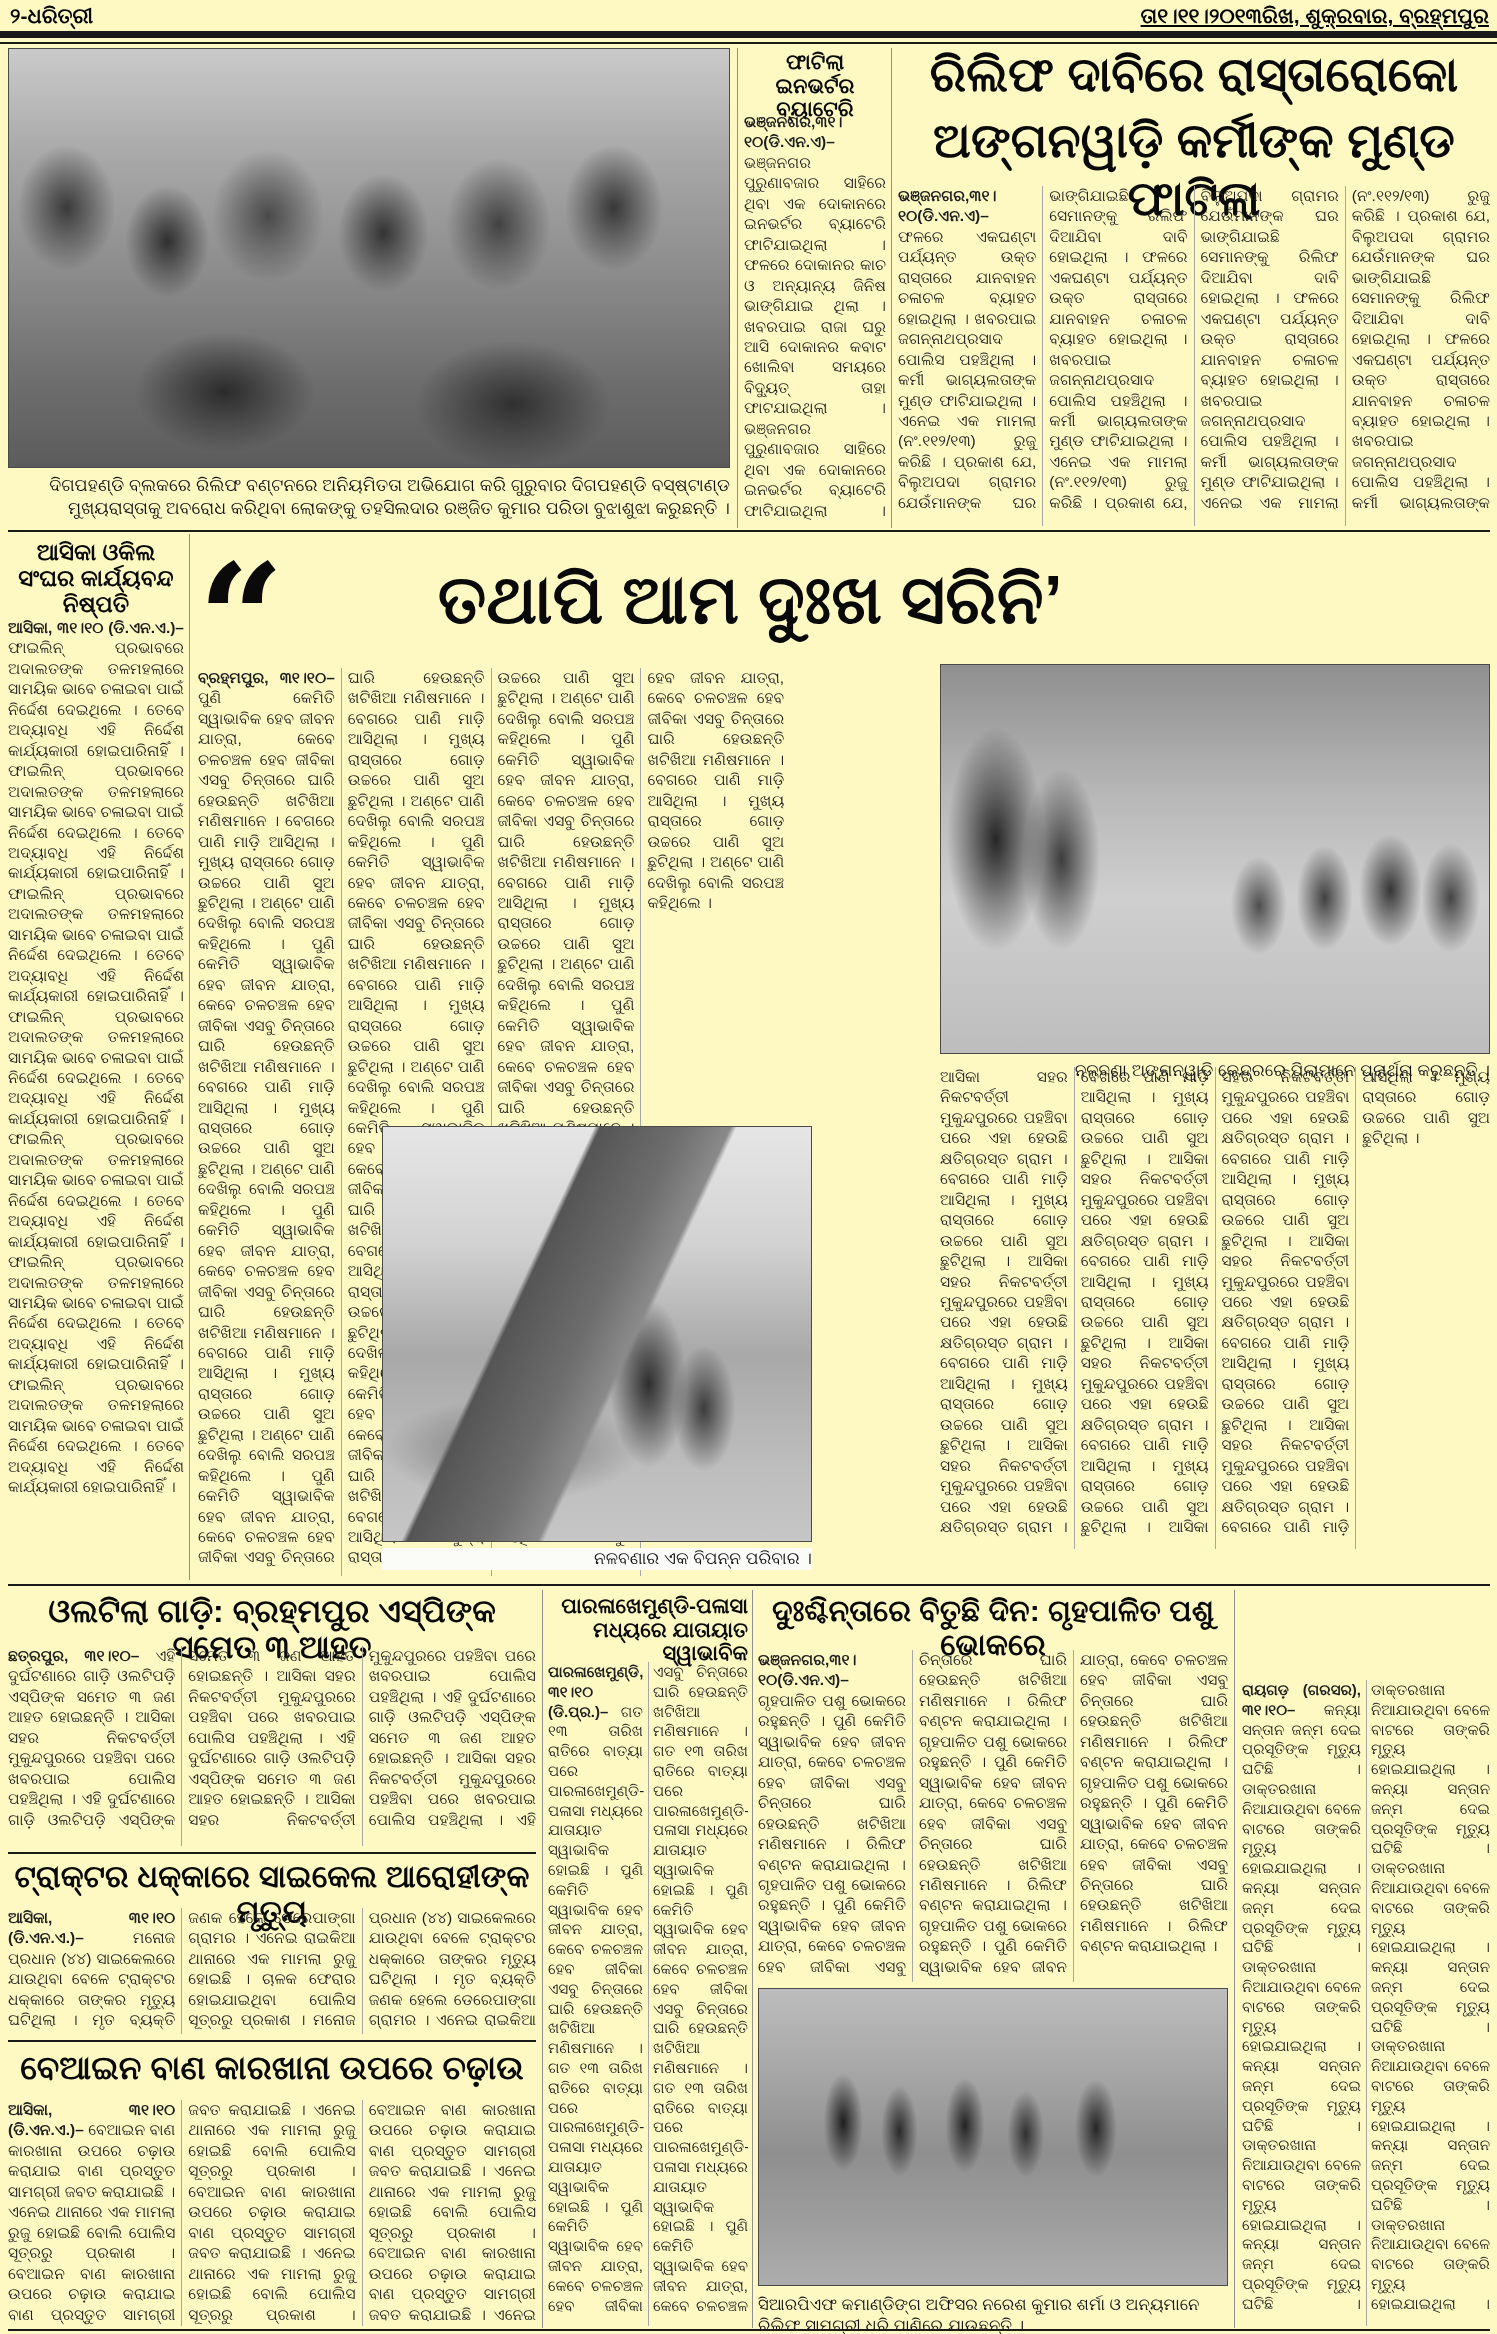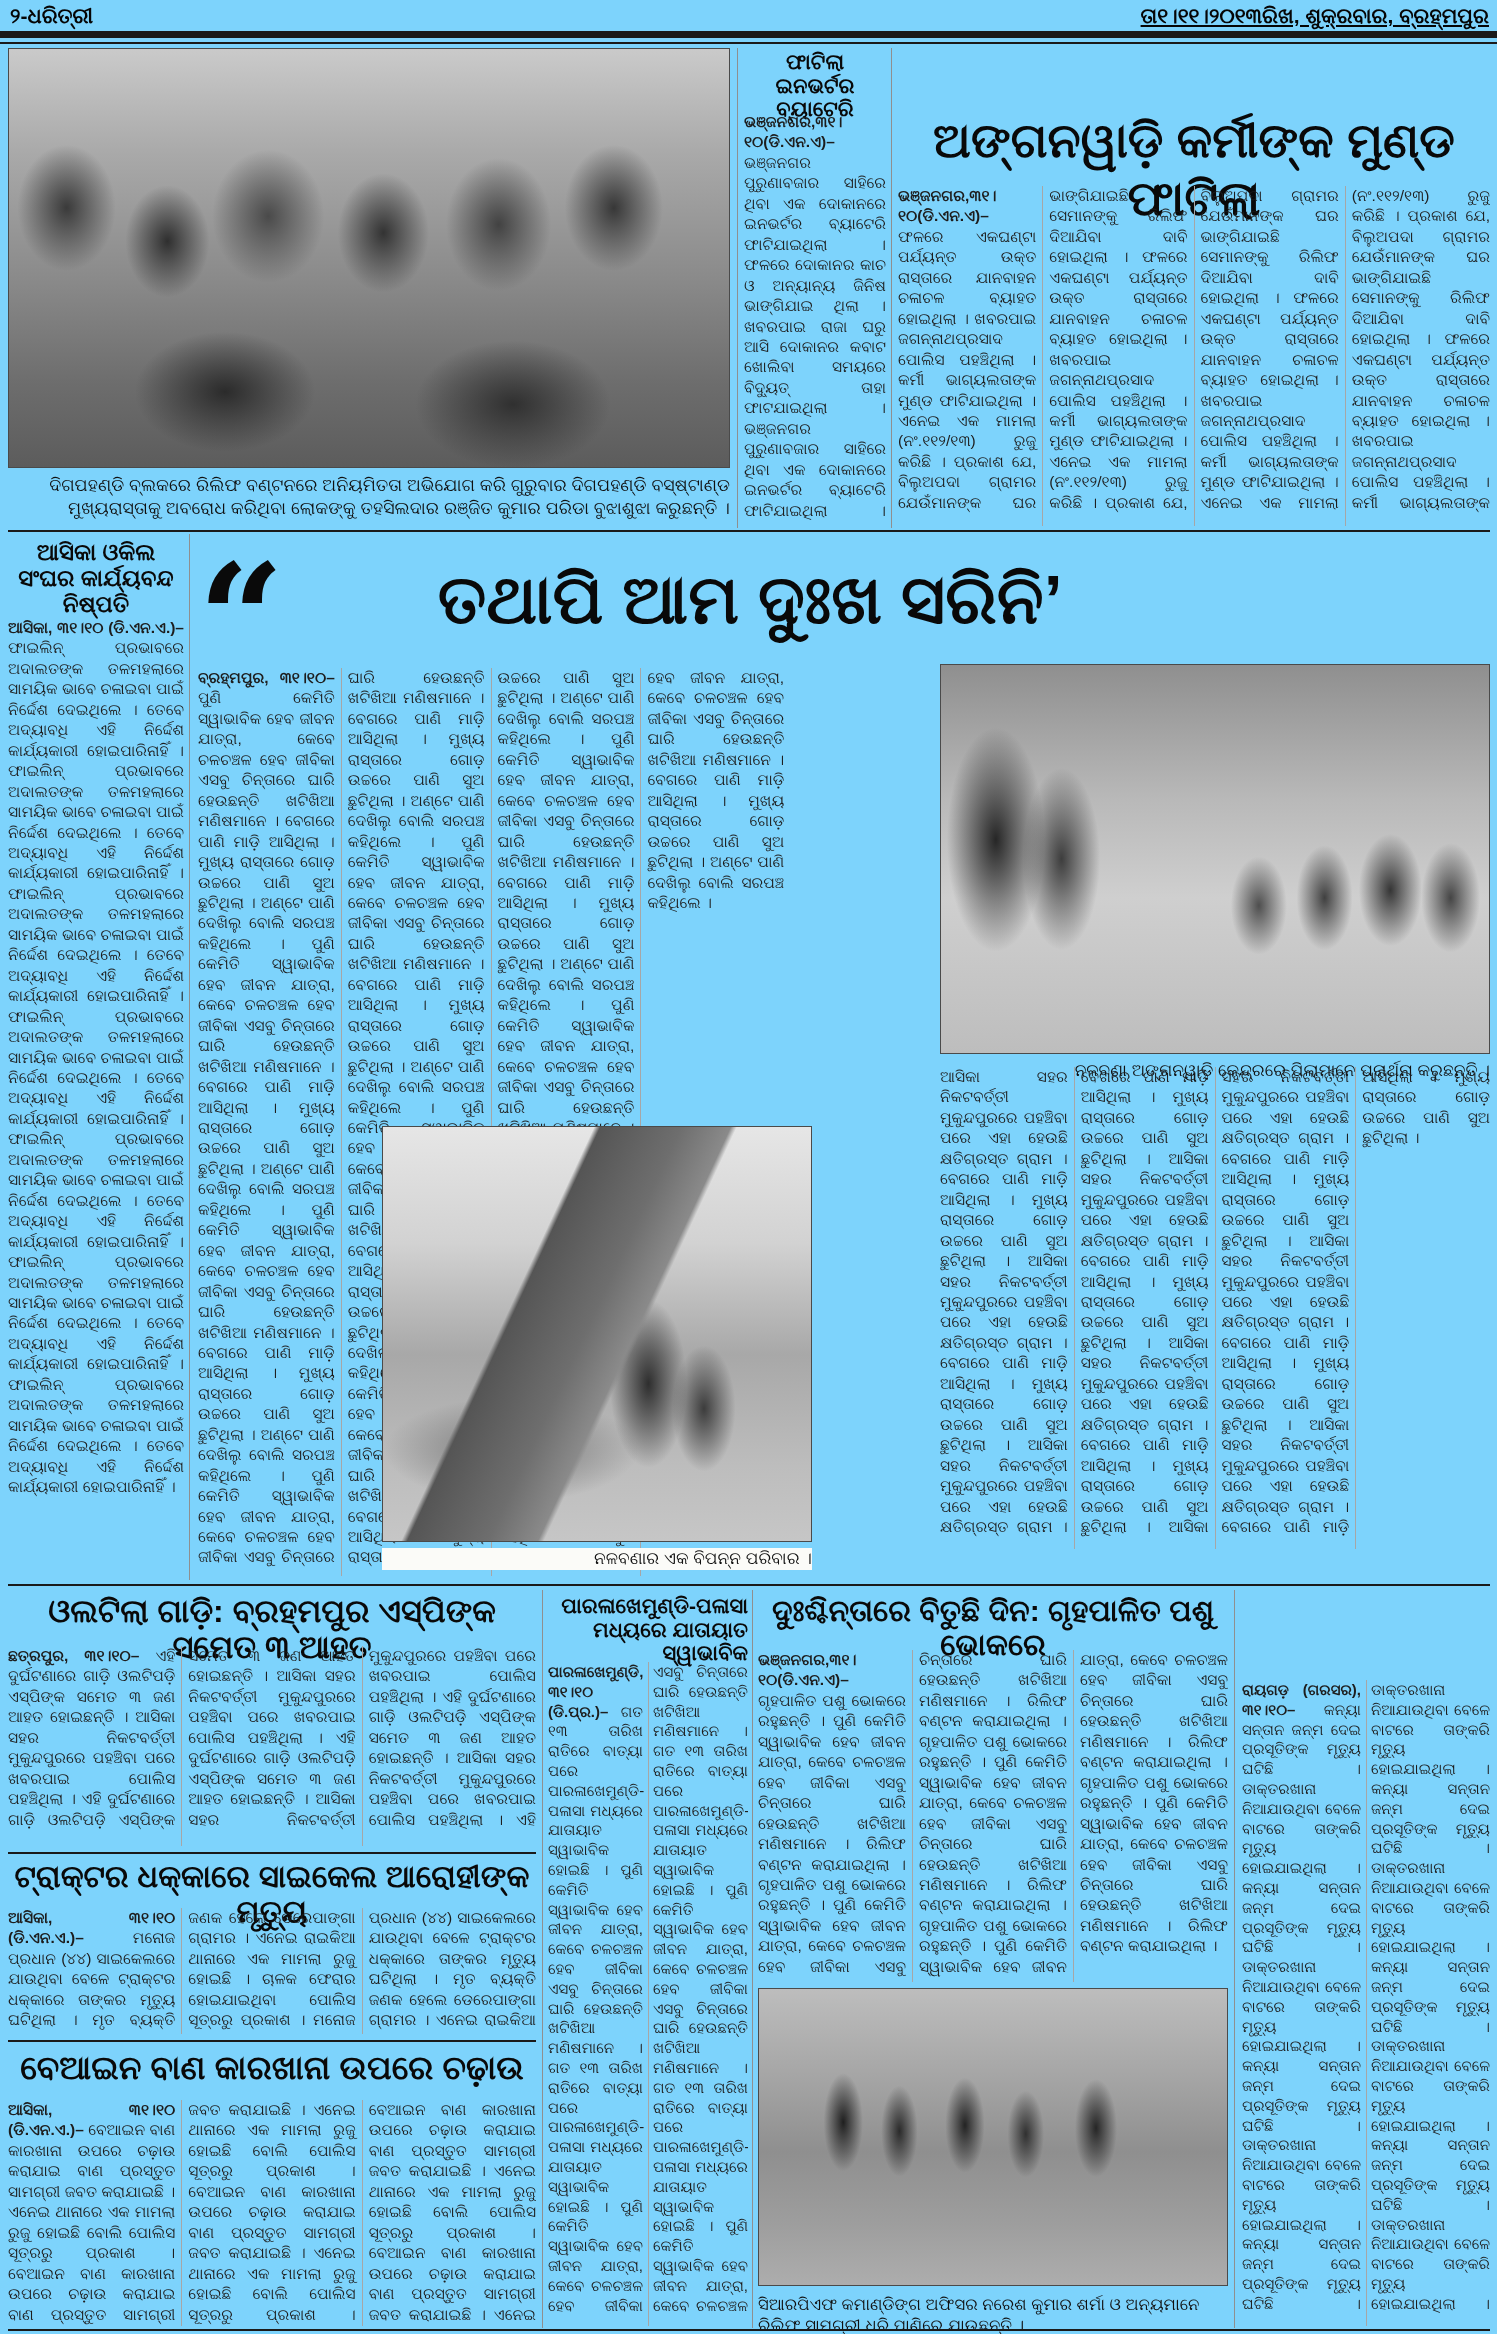--- a/index.html
+++ b/index.html
@@ -1,16 +1,16 @@
 <!DOCTYPE html>
 <html><head>
 <meta charset="utf-8">
 <style>
   html,body{margin:0;padding:0;background:#777;}
-  #page{position:relative;width:1497px;height:2334px;margin:0 auto;background:#7dd3fc;
+  #page{position:relative;width:1497px;height:2334px;margin:0 auto;background:#fef9c3;
         font-family:"Liberation Sans","DejaVu Sans",sans-serif;color:#141414;overflow:hidden;}
   .abs{position:absolute;}
   .hl{font-weight:bold;text-align:center;color:#090909;line-height:1.12;}
   .body-text{text-align:justify;color:#1d1d1d;overflow:hidden;line-height:1.32;}
   .cols{column-gap:13px;column-rule:1px solid #a6a6a6;column-fill:auto;height:100%;}
   .dateline{font-weight:bold;}
   .caption{text-align:right;color:#101010;line-height:1.3;}
   .vrule{width:1px;background:#8f8f8f;}
   .hrule{background:#1a1a1a;}
   .photo{border:1px solid #4a4a4a;box-sizing:border-box;}
@@ -44,20 +44,21 @@
   <div class="abs vrule" style="left:737px;top:48px;height:480px;"></div>
 
   <div class="abs hl" style="left:744px;top:50px;width:142px;font-size:21px;">ଫାଟିଲା ଇନଭର୍ଟର ବ୍ୟାଟେରି</div>
   <div class="abs body-text" style="left:744px;top:112px;width:142px;height:414px;font-size:15.5px;">
     <span class="dateline">ଭଞ୍ଜନଗର,୩୧।୧୦(ଡି.ଏନ.ଏ)–</span>
     <span>ଭଞ୍ଜନଗର ପୁରୁଣାବଜାର ସାହିରେ ଥିବା ଏକ ଦୋକାନରେ ଇନଭର୍ଟର ବ୍ୟାଟେରି ଫାଟିଯାଇଥିଲା । ଫଳରେ ଦୋକାନର କାଚ ଓ ଅନ୍ୟାନ୍ୟ ଜିନିଷ ଭାଙ୍ଗିଯାଇ ଥିଲା । ଖବରପାଇ ରାଜା ଘରୁ ଆସି ଦୋକାନର କବାଟ ଖୋଲିବା ସମୟରେ ବିଦ୍ୟୁତ୍ ତାହା ଫାଟଯାଇଥିଲା । ଭଞ୍ଜନଗର ପୁରୁଣାବଜାର ସାହିରେ ଥିବା ଏକ ଦୋକାନରେ ଇନଭର୍ଟର ବ୍ୟାଟେରି ଫାଟିଯାଇଥିଲା । ଫଳରେ ଦୋକାନର କାଚ ଓ ଅନ୍ୟାନ୍ୟ ଜିନିଷ ଭାଙ୍ଗିଯାଇ ଥିଲା । ଖବରପାଇ ରାଜା ଘରୁ ଆସି ଦୋକାନର କବାଟ ଖୋଲିବା ସମୟରେ ବିଦ୍ୟୁତ୍ ତାହା ଫାଟଯାଇଥିଲା ।</span>
   </div>
 
   <div class="abs vrule" style="left:891px;top:48px;height:480px;"></div>
 
+  <div class="abs hl" style="left:898px;top:46px;width:592px;font-size:48px;line-height:1.2;">ରିଲିଫ ଦାବିରେ ରାସ୍ତାରୋକୋ</div>
   <div class="abs hl" style="left:898px;top:112px;width:592px;font-size:48px;line-height:1.2;">ଅଙ୍ଗନୱାଡ଼ି କର୍ମୀଙ୍କ ମୁଣ୍ଡ ଫାଟିଲା</div>
   <div class="abs body-text" style="left:898px;top:186px;width:592px;height:340px;font-size:15.5px;">
     <div class="cols" style="column-count:4;">
       <span class="dateline">ଭଞ୍ଜନଗର,୩୧।୧୦(ଡି.ଏନ.ଏ)–</span>
       <span>ଫଳରେ ଏକଘଣ୍ଟା ପର୍ଯ୍ୟନ୍ତ ଉକ୍ତ ରାସ୍ତାରେ ଯାନବାହନ ଚଳାଚଳ ବ୍ୟାହତ ହୋଇଥିଲା । ଖବରପାଇ ଜଗନ୍ନାଥପ୍ରସାଦ ପୋଲିସ ପହଞ୍ଚିଥିଲା । କର୍ମୀ ଭାଗ୍ୟଲତାଙ୍କ ମୁଣ୍ଡ ଫାଟିଯାଇଥିଲା । ଏନେଇ ଏକ ମାମଲା (ନଂ.୧୧୨/୧୩) ରୁଜୁ କରିଛି । ପ୍ରକାଶ ଯେ, ବିଲୁଅପଦା ଗ୍ରାମର ଯେଉଁମାନଙ୍କ ଘର ଭାଙ୍ଗିଯାଇଛି ସେମାନଙ୍କୁ ରିଲିଫ ଦିଆଯିବା ଦାବି ହୋଇଥିଲା । ଫଳରେ ଏକଘଣ୍ଟା ପର୍ଯ୍ୟନ୍ତ ଉକ୍ତ ରାସ୍ତାରେ ଯାନବାହନ ଚଳାଚଳ ବ୍ୟାହତ ହୋଇଥିଲା । ଖବରପାଇ ଜଗନ୍ନାଥପ୍ରସାଦ ପୋଲିସ ପହଞ୍ଚିଥିଲା । କର୍ମୀ ଭାଗ୍ୟଲତାଙ୍କ ମୁଣ୍ଡ ଫାଟିଯାଇଥିଲା । ଏନେଇ ଏକ ମାମଲା (ନଂ.୧୧୨/୧୩) ରୁଜୁ କରିଛି । ପ୍ରକାଶ ଯେ, ବିଲୁଅପଦା ଗ୍ରାମର ଯେଉଁମାନଙ୍କ ଘର ଭାଙ୍ଗିଯାଇଛି ସେମାନଙ୍କୁ ରିଲିଫ ଦିଆଯିବା ଦାବି ହୋଇଥିଲା । ଫଳରେ ଏକଘଣ୍ଟା ପର୍ଯ୍ୟନ୍ତ ଉକ୍ତ ରାସ୍ତାରେ ଯାନବାହନ ଚଳାଚଳ ବ୍ୟାହତ ହୋଇଥିଲା । ଖବରପାଇ ଜଗନ୍ନାଥପ୍ରସାଦ ପୋଲିସ ପହଞ୍ଚିଥିଲା । କର୍ମୀ ଭାଗ୍ୟଲତାଙ୍କ ମୁଣ୍ଡ ଫାଟିଯାଇଥିଲା । ଏନେଇ ଏକ ମାମଲା (ନଂ.୧୧୨/୧୩) ରୁଜୁ କରିଛି । ପ୍ରକାଶ ଯେ, ବିଲୁଅପଦା ଗ୍ରାମର ଯେଉଁମାନଙ୍କ ଘର ଭାଙ୍ଗିଯାଇଛି ସେମାନଙ୍କୁ ରିଲିଫ ଦିଆଯିବା ଦାବି ହୋଇଥିଲା । ଫଳରେ ଏକଘଣ୍ଟା ପର୍ଯ୍ୟନ୍ତ ଉକ୍ତ ରାସ୍ତାରେ ଯାନବାହନ ଚଳାଚଳ ବ୍ୟାହତ ହୋଇଥିଲା । ଖବରପାଇ ଜଗନ୍ନାଥପ୍ରସାଦ ପୋଲିସ ପହଞ୍ଚିଥିଲା । କର୍ମୀ ଭାଗ୍ୟଲତାଙ୍କ ମୁଣ୍ଡ ଫାଟିଯାଇଥିଲା । ଏନେଇ ଏକ ମାମଲା (ନଂ.୧୧୨/୧୩) ରୁଜୁ କରିଛି । ପ୍ରକାଶ ଯେ, ବିଲୁଅପଦା ଗ୍ରାମର ଯେଉଁମାନଙ୍କ ଘର ଭାଙ୍ଗିଯାଇଛି ସେମାନଙ୍କୁ ରିଲିଫ ଦିଆଯିବା ଦାବି ହୋଇଥିଲା ।</span>
     </div>
   </div>
 
   <div class="abs hrule" style="left:8px;top:530px;width:1482px;height:2px;"></div>
 

